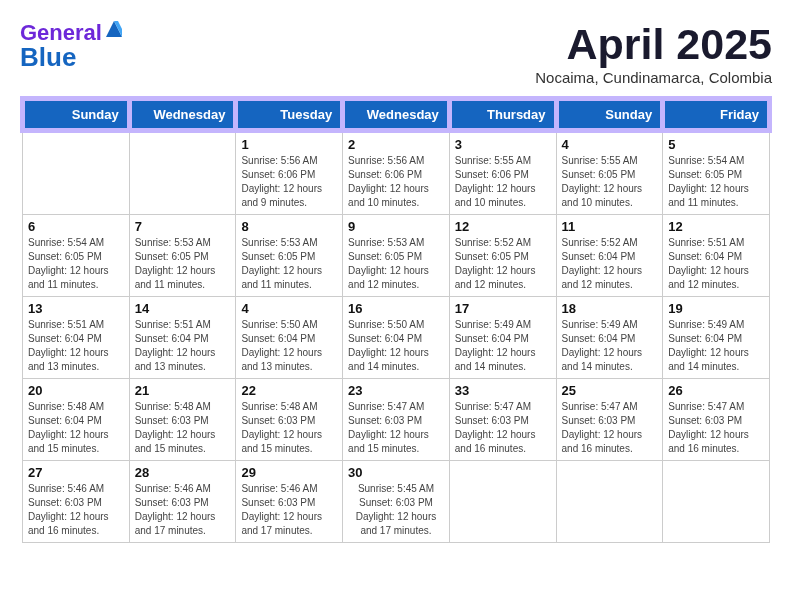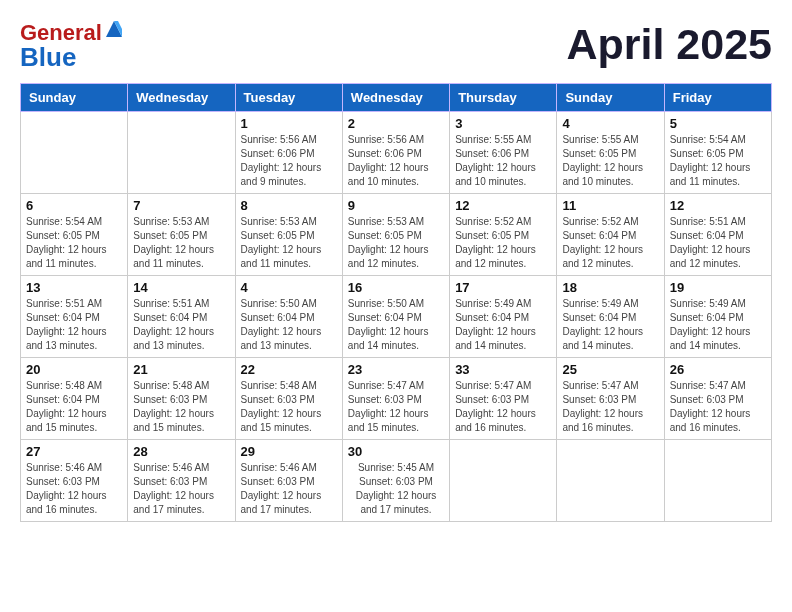--- a/index.html
+++ b/index.html
@@ -36,22 +36,22 @@
     .calendar {
       width: 100%;
       border-collapse: collapse;
       border: 1px solid #ccc;
     }
     .calendar th {
       background-color: #1565c0;
       color: #fff;
       font-size: 13px;
       padding: 6px 8px;
-      text-align: left;
-      border: 1px solid #c4b5fd;
+      text-align: right;
+      border: 5px solid #c4b5fd;
     }
     .calendar td {
       vertical-align: top;
       border: 1px solid #ccc;
       padding: 4px 5px;
       width: calc(100% / 7);
       font-size: 10.5px;
       color: #333;
       min-height: 80px;
       background: #fff;
@@ -69,30 +69,31 @@
       line-height: 1.4;
     }
     .empty { background: #f9f9f9; }
   </style>
 </head>
 <body>
 
 <div class="header">
   <div class="logo">
     <div style="display:flex;align-items:center;">
-      <span style="font-size:22px;font-weight:bold;color:#b91c1c;">General</span>
+      <span style="font-size:22px;font-weight:bold;color:#6d28d9;">General</span>
       <svg width="20" height="20" viewBox="0 0 20 20" style="margin-left:2px;margin-top:-8px;">
         <polygon points="2,18 10,2 18,18" fill="#1565c0"></polygon>
         <polygon points="10,2 18,18 18,10 14,2" fill="#42a5f5"></polygon>
       </svg>
     </div>
     <span style="font-size:26px;font-weight:bold;color:#1565c0;margin-top:-4px;">Blue</span>
   </div>
   <div class="title-block">
     <div class="month-year">April 2025</div>
+    <div class="location">Nocaima, Cundinamarca, Colombia</div>
   </div>
 </div>
 
 <table class="calendar">
   <thead>
     <tr>
     <th>Sunday</th>
         <th>Wednesday</th>
         <th>Tuesday</th>
         <th>Wednesday</th>

